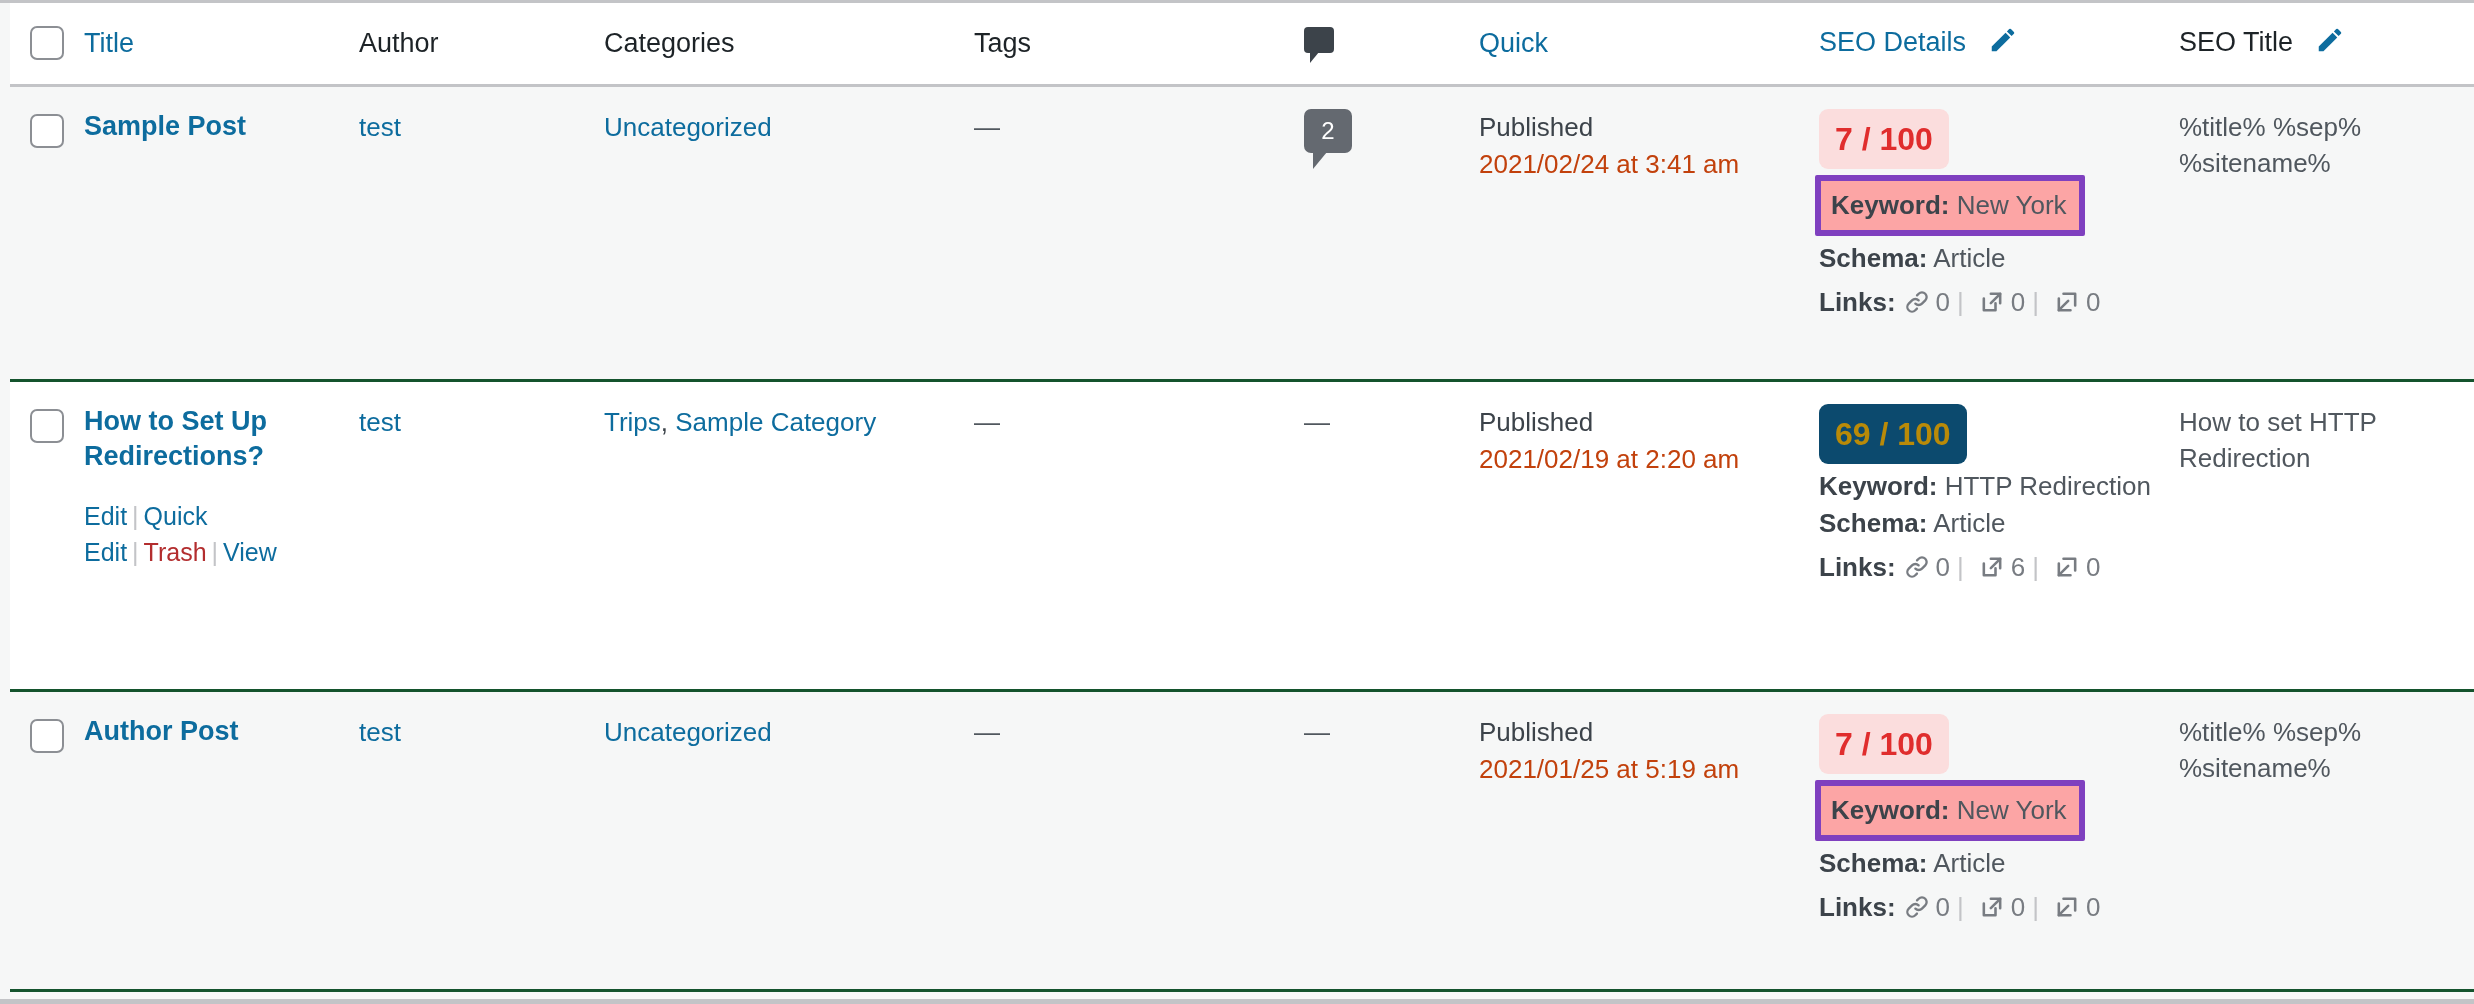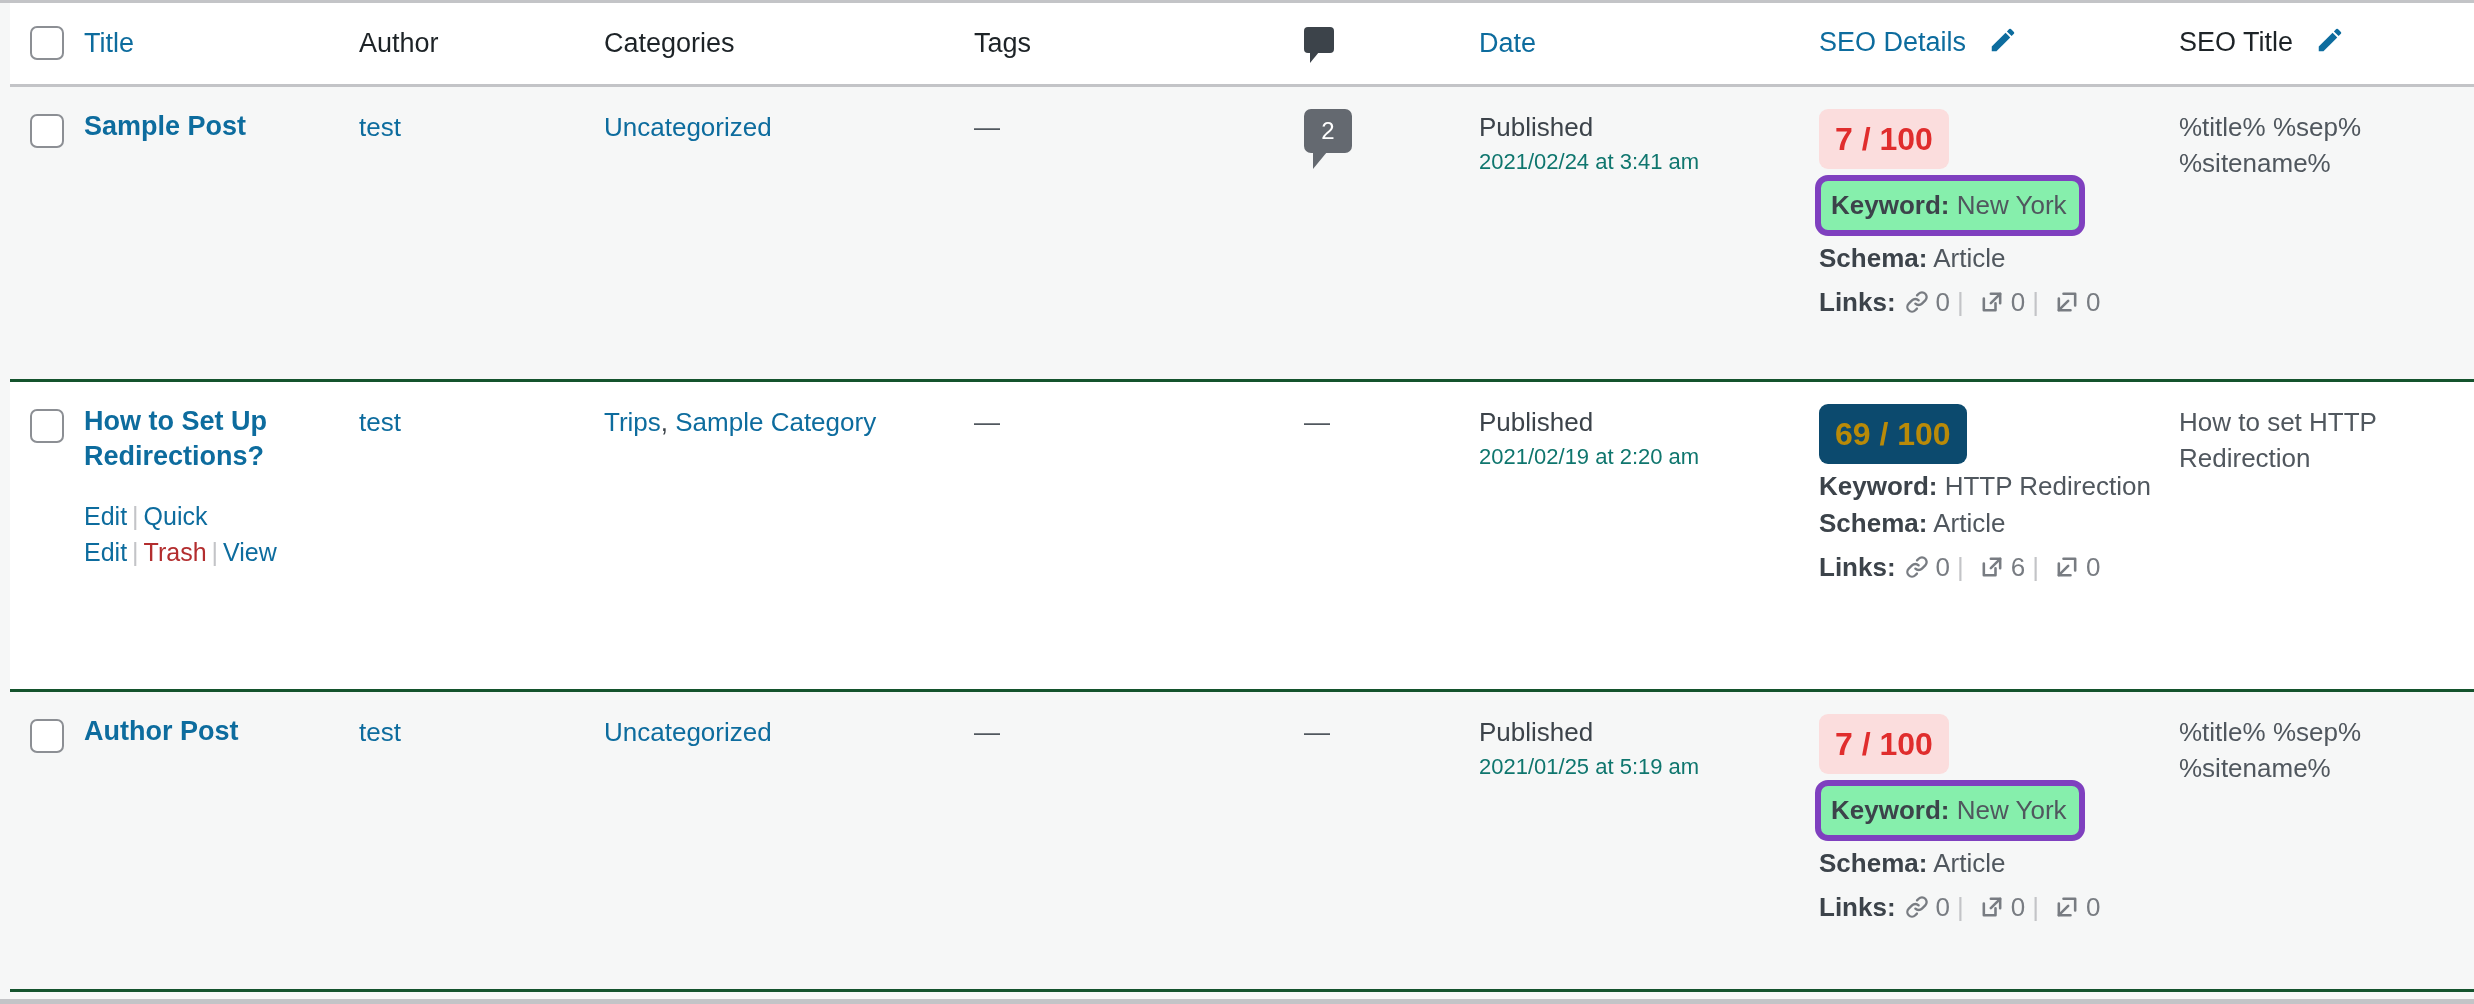--- a/index.html
+++ b/index.html
@@ -159,21 +159,21 @@
     content: "";
     position: absolute;
     left: 9px; top: 43px;
     width: 0; height: 0;
     border-left: 14px solid #646970;
     border-bottom: 17px solid transparent;
   }
 
   
   .date-status { color: #3c434a; font-size: 26px; display: block; }
-  .date-value  { color: #0f766e; font-size: 22px; display: block; }
+  .date-value  { color: #c2410c; font-size: 26px; display: block; }
 
   
   .seo-col { padding-right: 20px; }
   .score-badge {
     display: inline-block;
     padding: 7px 16px;
     border-radius: 9px;
     font-weight: bold;
     font-size: 32px;
     margin-bottom: 4px;
@@ -181,22 +181,22 @@
   .score-bad  { background: #fbdddd; color: #e02d2d; }
   .score-ok   { background: #0c4a6e; color: #b98a08; }
 
   .seo-line { font-size: 26px; color: #50575e; line-height: 1.42; }
   .seo-line b { color: #3c434a; font-weight: bold; }
 
   
   .keyword-highlight {
     display: inline-block;
     border: 6px solid #7f40bf;
-    border-radius: 13px;
-    background: #86efac;
+    border-radius: 2px;
+    background: #fca5a5;
     padding: 6px 12px 6px 10px;
     margin: 2px 0 4px -4px;
   }
   .keyword-highlight .seo-line { white-space: nowrap; }
 
   .links-line {
     margin-top: 6px;
     font-size: 26px;
     color: #50575e;
     line-height: 1.5;
@@ -235,21 +235,21 @@
           <th class="c-cats">
             <span>Categories</span>
           </th>
           <th class="c-tags">
             <span>Tags</span>
           </th>
           <th class="c-comments">
             <span class="bubble-head"></span>
           </th>
           <th class="c-date">
-            <a class="th-link" href="#">Date</a>
+            <a class="th-link" href="#">Quick</a>
           </th>
           <th class="c-seo">
             <a class="th-link" href="#">SEO Details</a>
             <span class="pencil">
               <svg width="30" height="30" viewBox="0 0 24 24" aria-hidden="true">
                 <path d="M3 17.25V21h3.75L17.81 9.94l-3.75-3.75L3 17.25z" fill="#0d6c9e"></path>
                 <path d="M20.71 7.04a1 1 0 0 0 0-1.41l-2.34-2.34a1 1 0 0 0-1.41 0l-1.83 1.83 3.75 3.75 1.83-1.83z" fill="#0d6c9e"></path>
               </svg>
             </span>
           </th>

